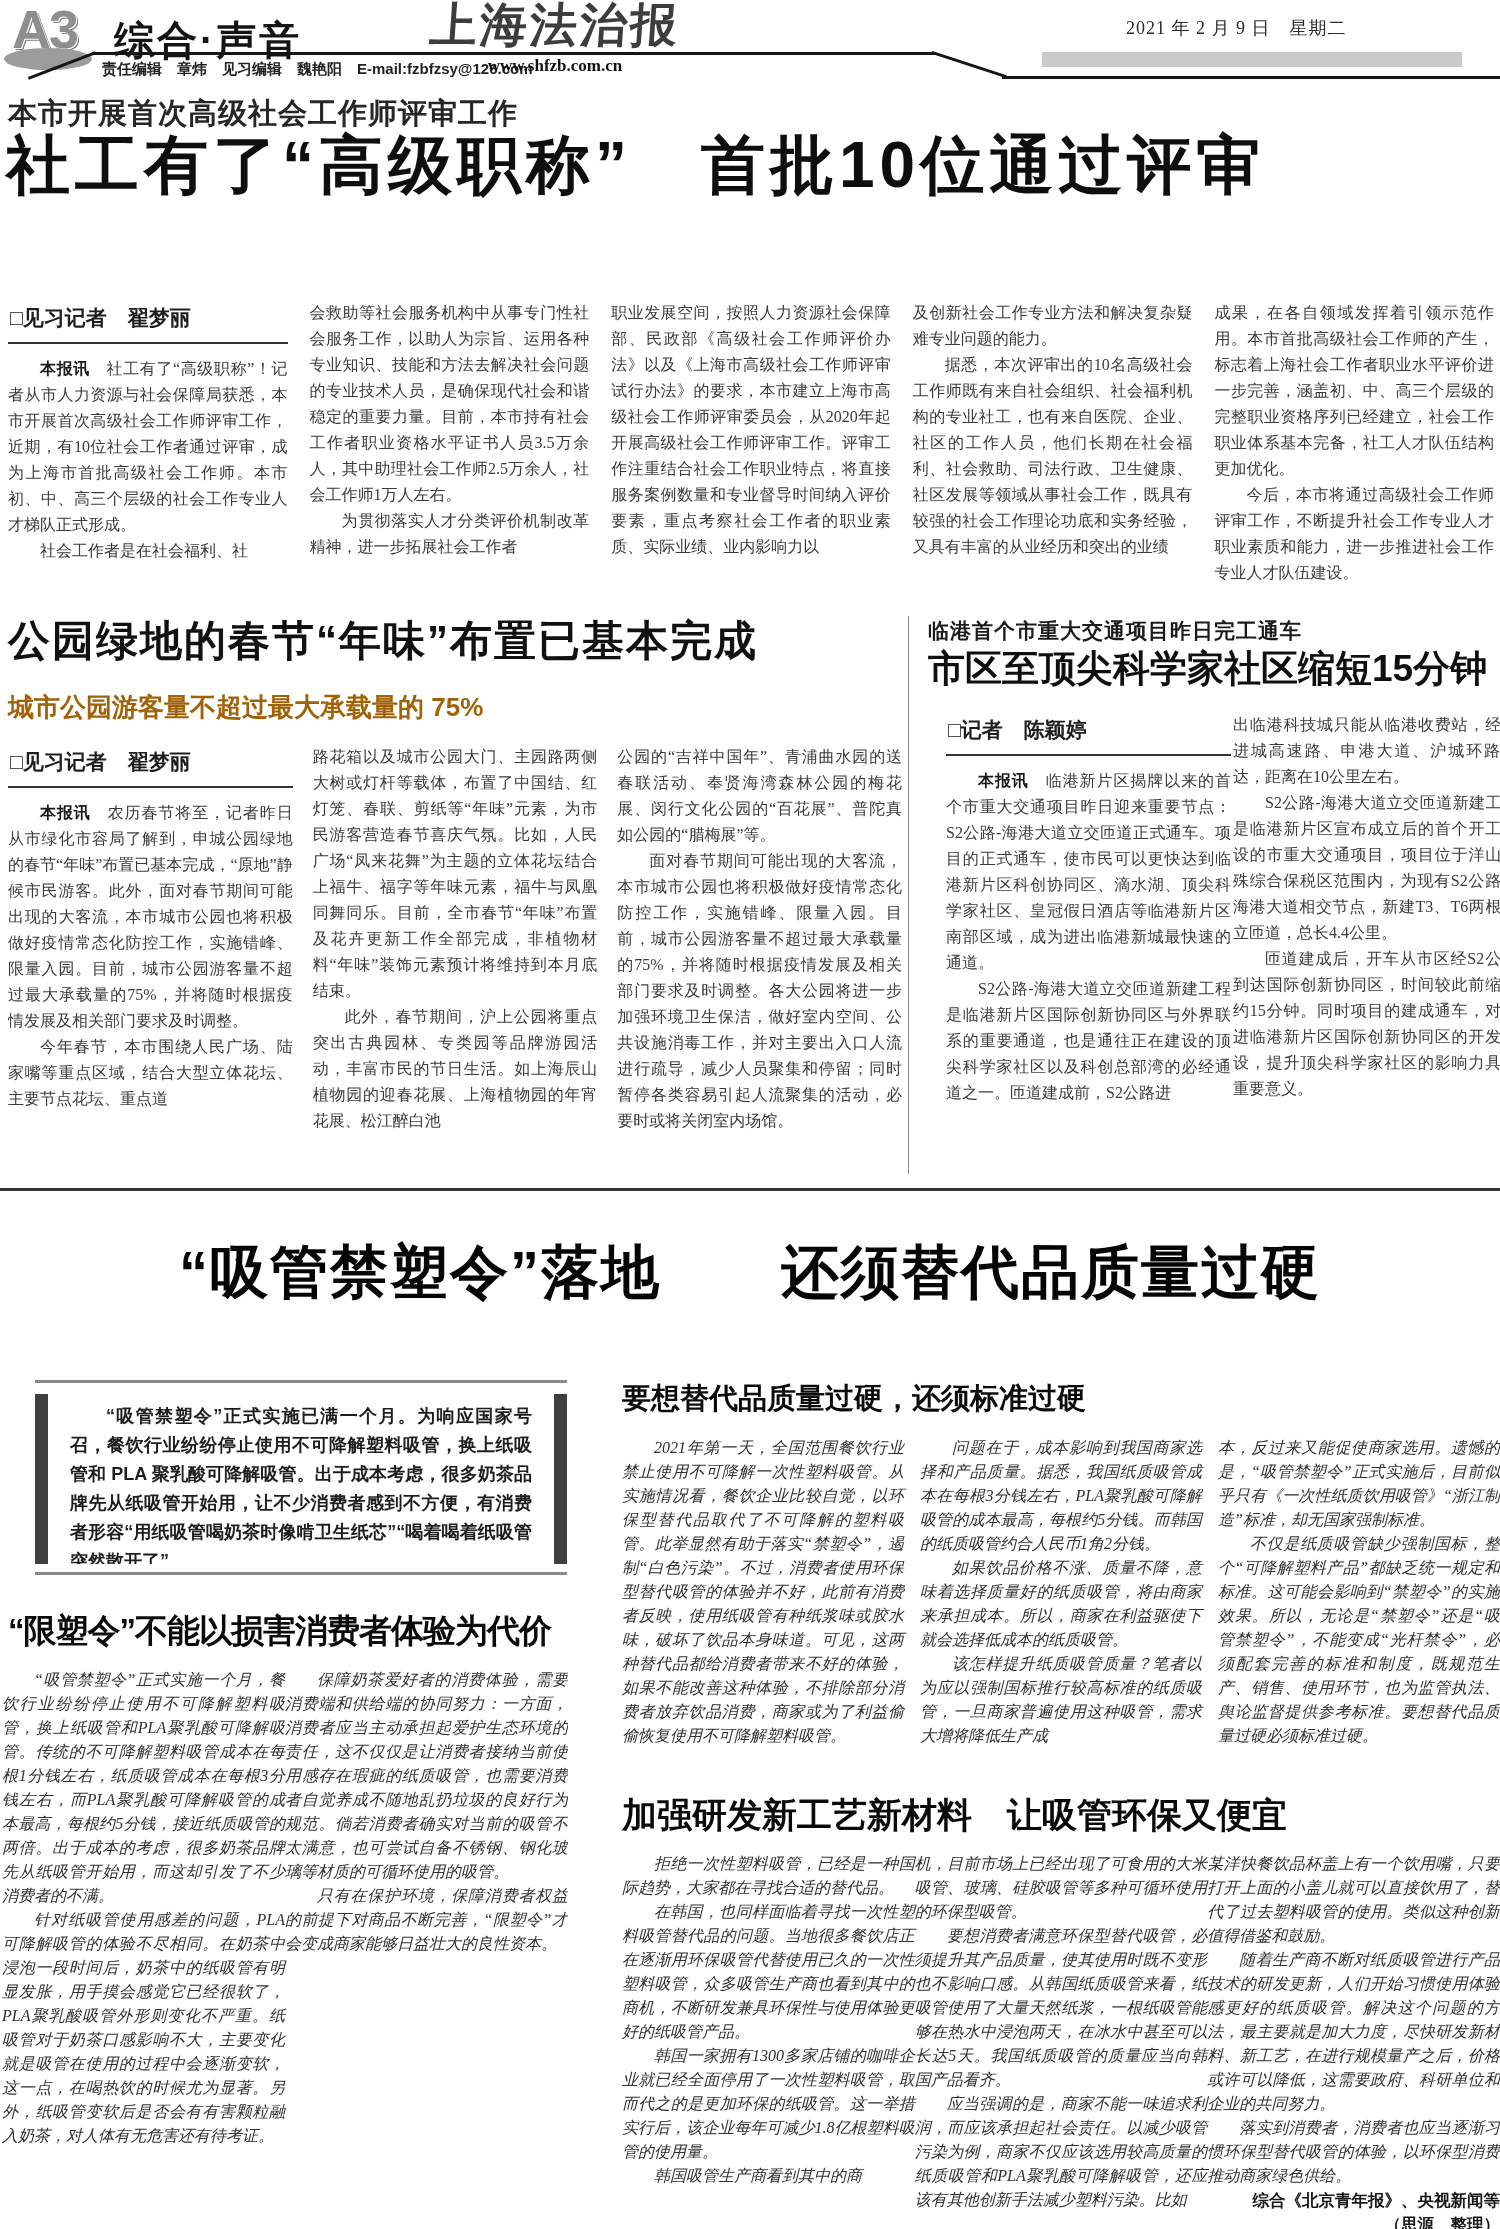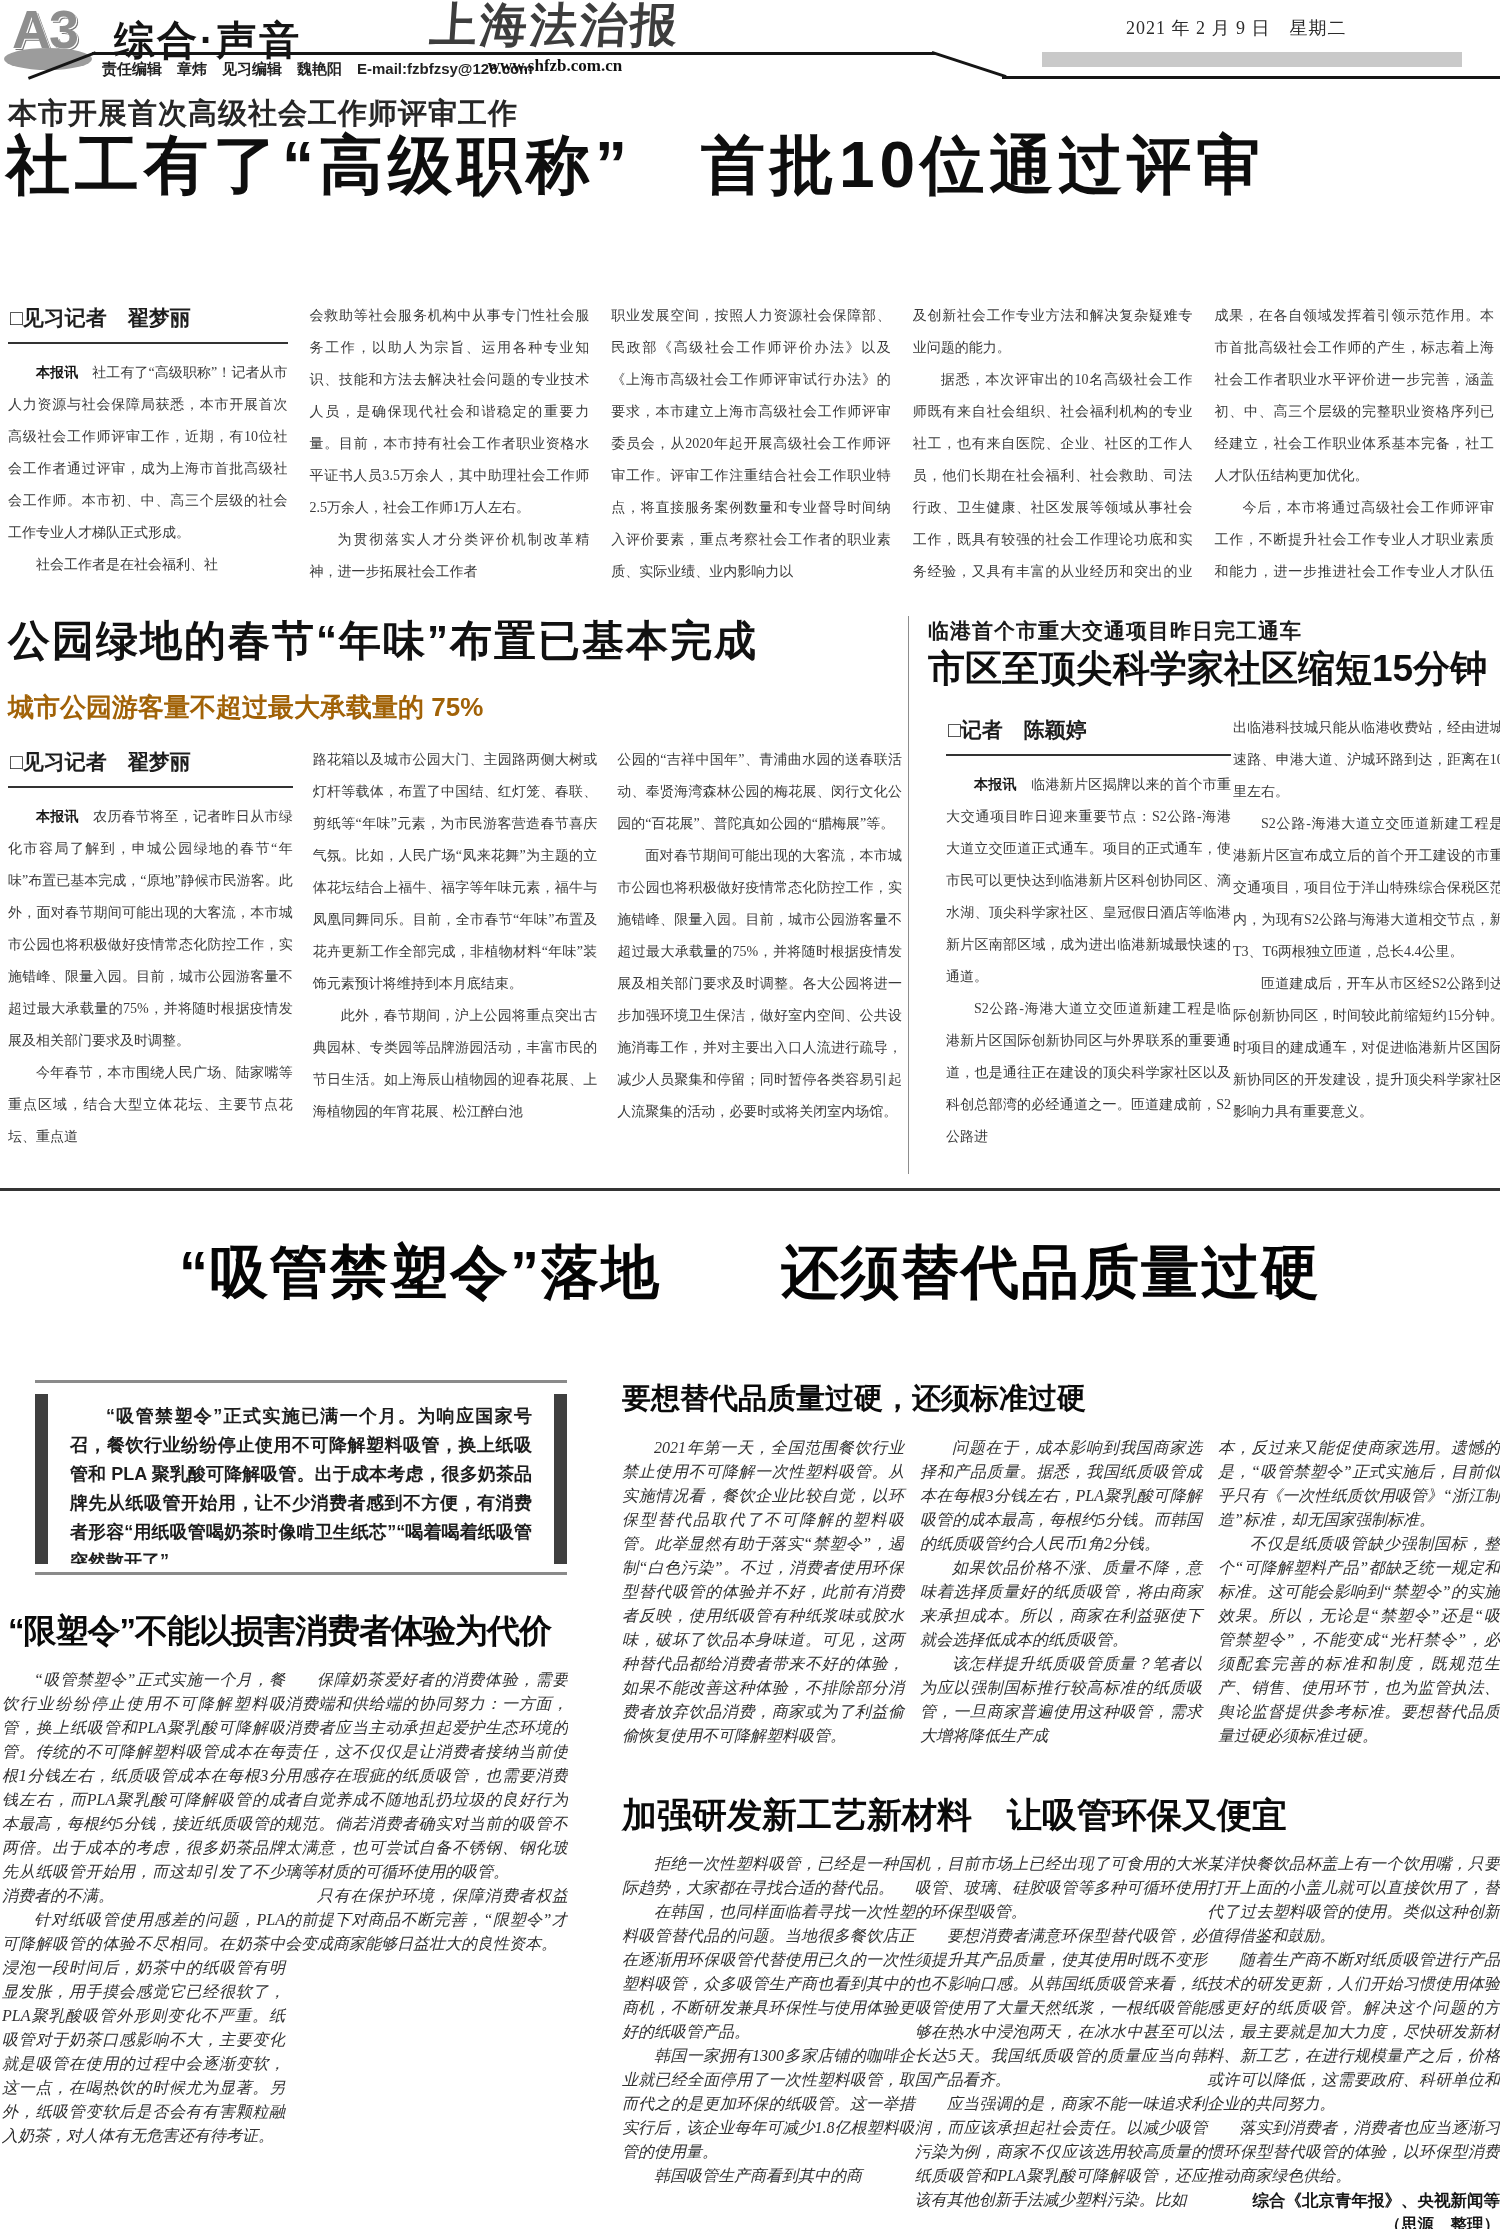--- a/index.html
+++ b/index.html
@@ -42,21 +42,21 @@
   
   .cols{position:absolute;display:flex;overflow:hidden;}
   .col{flex:1;min-width:0;}
   .cols1{left:8px;top:300px;width:1486px;height:292px;gap:22px;}
   .cols2{left:8px;top:744px;width:894px;height:424px;gap:20px;}
   .cols3{left:926px;top:712px;width:572px;height:462px;gap:2px;margin-left:20px;}
   .colsA{left:2px;top:1668px;width:566px;height:561px;}
   .colsB{left:622px;top:1436px;width:878px;height:352px;gap:16px;}
   .colsC{left:622px;top:1852px;width:878px;height:377px;}
 
-  .body-news p{margin:0;font-family:"Liberation Serif",serif;font-size:14px;line-height:32px;
+  .body-news p{margin:0;font-family:"Liberation Serif",serif;font-size:16px;line-height:26px;
                text-align:justify;text-indent:2em;color:#3a3a3a;}
   .body-kai p{margin:0;font-family:"Liberation Serif",serif;font-style:italic;font-size:16px;line-height:24px;
               text-align:justify;text-indent:2em;color:#303030;}
   .cols p.ni{text-indent:0;}
   .cols p b{font-family:"Liberation Sans",sans-serif;font-weight:bold;color:#191919;}
   .cols p.attr{text-align:right;font-style:normal;font-weight:bold;font-family:"Liberation Sans",sans-serif;
                font-size:16.5px;color:#161616;text-indent:0;}
   .byline{font-family:"Liberation Sans",sans-serif;font-weight:bold;font-size:21px;color:#1d1d1d;
           border-bottom:2.5px solid #333;padding:4px 0 10px 2px;margin-bottom:12px;}
 

